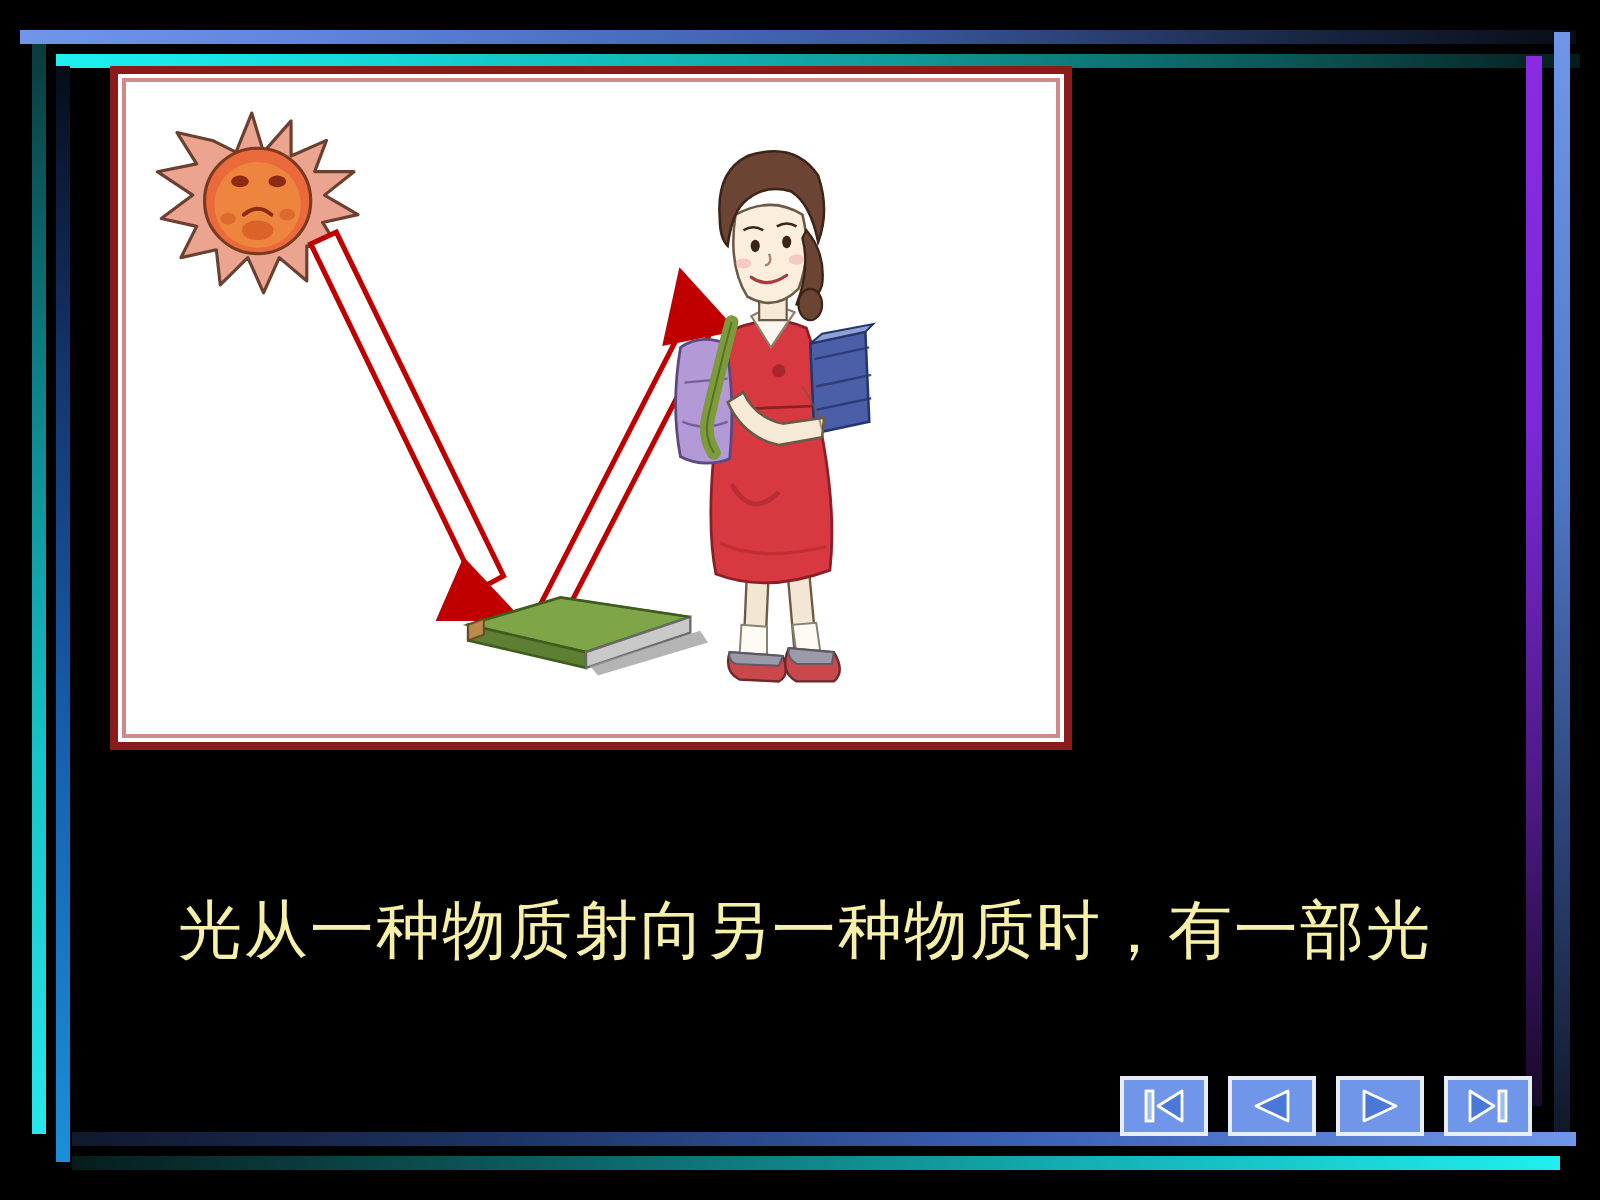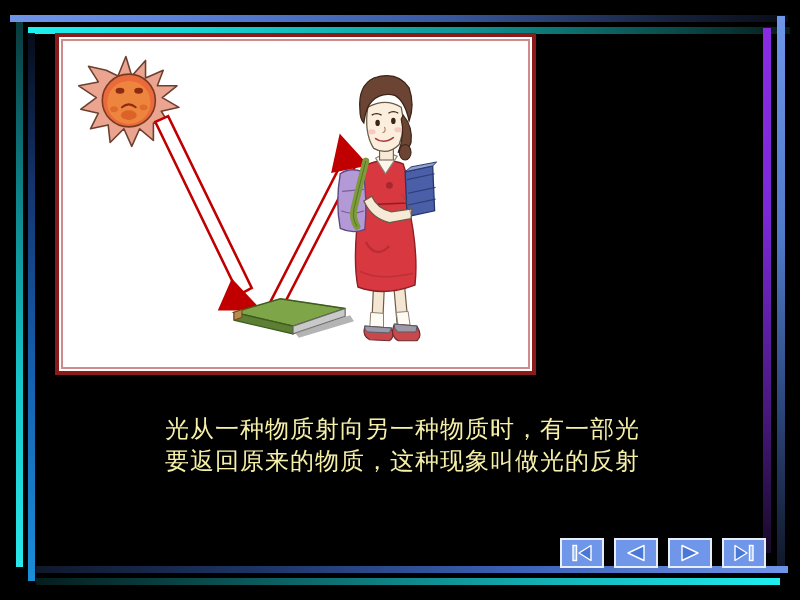--- a/index.html
+++ b/index.html
@@ -100,25 +100,25 @@
     left: 0;
     top: 0;
     width: 100%;
     height: 100%;
   }
 
   
   #caption {
     position: absolute;
     left: 45px;
-    top: 414px;
+    top: 444px;
     width: 715px;
     text-align: center;
     color: #f7f0a8;
-    font-size: 24px;
+    font-size: 32px;
     line-height: 1.32;
     letter-spacing: 1px;
     font-family: "Liberation Serif", "DejaVu Serif", serif;
     white-space: nowrap;
   }
   #caption .cap-line { display: block; }
 
   
   #nav-bar {
     position: absolute;
@@ -245,21 +245,20 @@
         <path d="M331 92 Q333 97 329 98" stroke="#b08466" stroke-width="1.2" fill="none"></path>
         <path d="M322 104 Q330 110 340 103" stroke="#a8393c" stroke-width="1.6" fill="none" stroke-linecap="round"></path>
         <ellipse cx="318" cy="97" rx="4" ry="2.6" fill="#f2b3ae" opacity="0.6"></ellipse>
         <ellipse cx="345" cy="95" rx="4" ry="2.6" fill="#f2b3ae" opacity="0.6"></ellipse>
       </g>
     </svg>
   </div>
 
   <div id="caption">
     <span class="cap-line">光从一种物质射向另一种物质时，有一部光</span>
-    <span class="cap-line">要返回原来的物质，这种现象叫做光的反射</span>
   </div>
 
   <div id="nav-bar">
 
     <button class="nav-btn" aria-label="First slide">
       <span>
         <svg width="26" height="20" viewBox="0 0 26 20">
           <rect x="4" y="2.5" width="3.5" height="15" fill="#9fbcf0" stroke="#ffffff" stroke-width="1.4"></rect>
           <path d="M22 2.5 L22 17.5 L10 10 Z" fill="#4a78d8" stroke="#ffffff" stroke-width="1.4" stroke-linejoin="round"></path>
         </svg>

